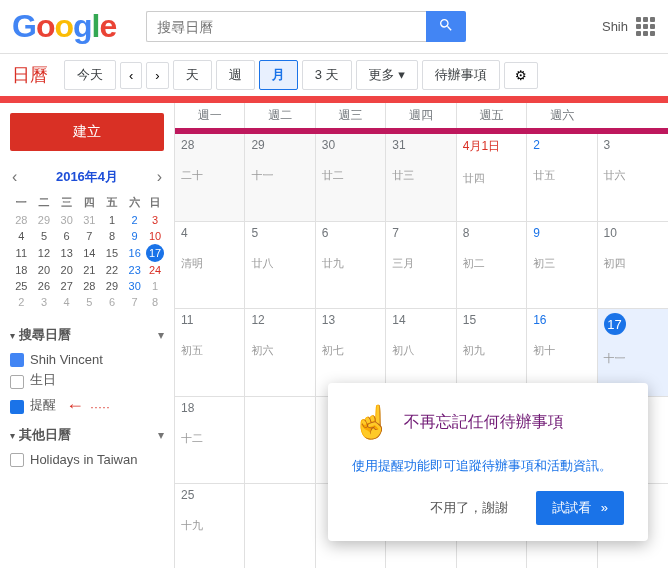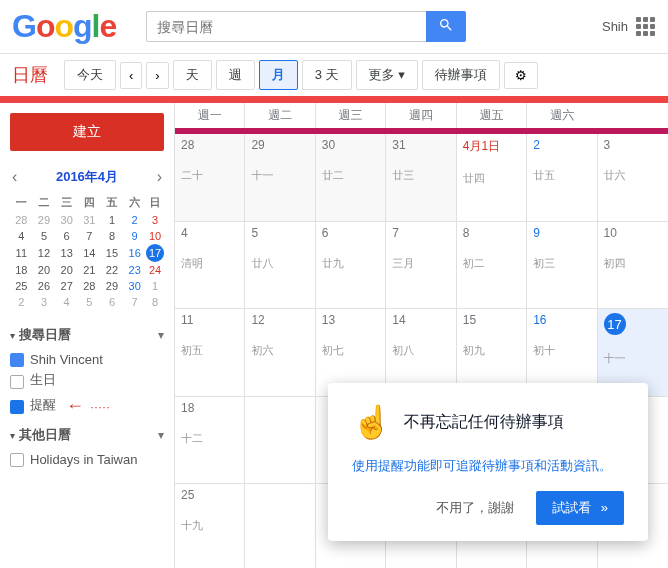--- a/index.html
+++ b/index.html
@@ -74,23 +74,23 @@
     .cal-cell:last-child { border-right: none; }
     .cal-cell.other-month { background: #f8f8f8; }
     .cal-cell.today-cell { background: #e8f0fe; }
     .cell-date { font-size: 12px; color: #70757a; }
     .cell-lunar { font-size: 11px; color: #999; margin-top: 16px; }
     .cell-date.today-num { background: #1a73e8; color: white; border-radius: 50%; width: 22px; height: 22px; display: flex; align-items: center; justify-content: center; font-size: 13px; }
     .cell-date.red { color: #d93025; }
     .cell-date.blue-num { color: #1a73e8; }
     .popup { background: white; border-radius: 4px; box-shadow: 0 4px 16px rgba(0,0,0,0.28); padding: 20px 24px 16px; width: 320px; pointer-events: all; position: absolute; bottom: 30px; right: 20px; }
     .popup-icon { font-size: 28px; margin-bottom: 8px; }
-    .popup-title { font-size: 16px; color: #0f172a; font-weight: 500; margin-bottom: 8px; }
+    .popup-title { font-size: 16px; color: #701a75; font-weight: 500; margin-bottom: 8px; }
     .popup-desc { font-size: 13px; color: #1a73e8; margin-bottom: 16px; }
-    .popup-actions { display: flex; justify-content: flex-end; gap: 10px; }
+    .popup-actions { display: flex; justify-content: flex-end; gap: 16px; }
     .popup-dismiss { border: none; background: none; color: #555; font-size: 13px; cursor: pointer; padding: 8px 12px; border-radius: 2px; }
     .popup-try { background: #1a73e8; color: white; border: none; font-size: 13px; cursor: pointer; padding: 8px 16px; border-radius: 2px; }
     .popup-arrow { color: #d93025; font-size: 18px; margin-left: 6px; }
     .popup-header { display: flex; align-items: center; gap: 12px; margin-bottom: 8px; }
   </style>
 </head>
 <body>
 
 <div class="header">
   <div class="google-logo">

